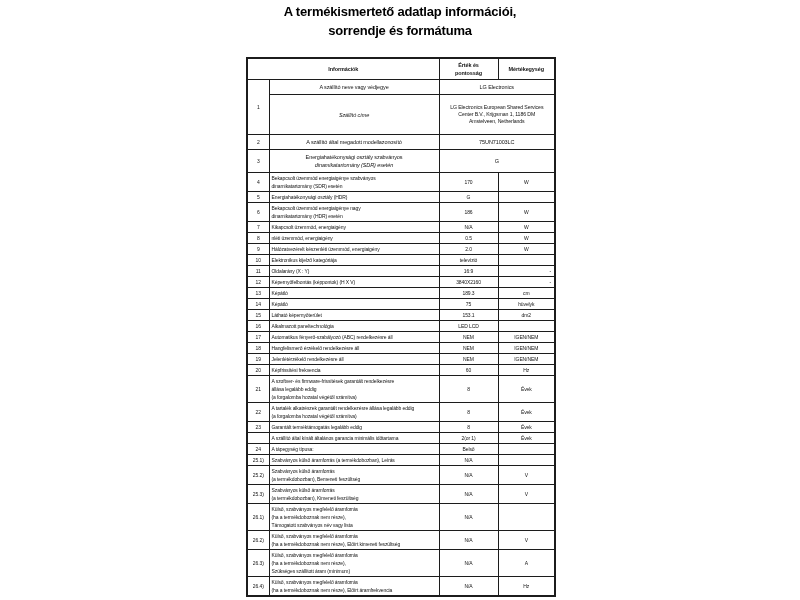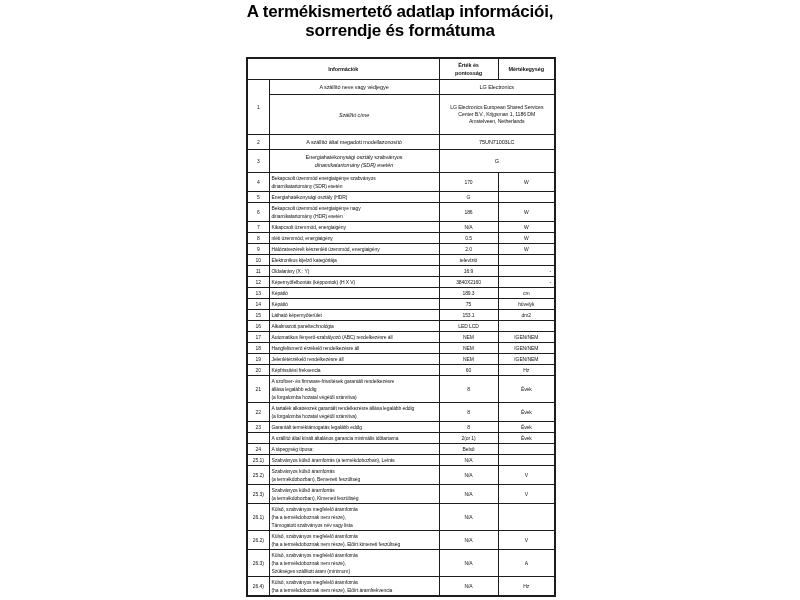--- a/index.html
+++ b/index.html
@@ -5,21 +5,21 @@
   html,body { margin:0; padding:0; }
   body {
     width:800px; height:600px; position:relative;
     background:#ffffff; color:#111;
     font-family:"Liberation Sans", sans-serif;
     overflow:hidden;
   }
   .page-title {
     position:absolute; top:2px; left:0; width:800px;
     text-align:center; font-weight:bold;
-    font-size:17px; line-height:19px; letter-spacing:-0.2px;
+    font-size:13px; line-height:19px; letter-spacing:-0.2px;
     white-space:pre-line; color:#000;
   }
   table.sheet {
     position:absolute; left:246px; top:57px;
     width:308px; border-collapse:collapse; table-layout:fixed;
     border:2px solid #1c1c1c;
   }
   table.sheet th, table.sheet td {
     border:1px solid #1c1c1c;
     font-size:5px; line-height:8px;

